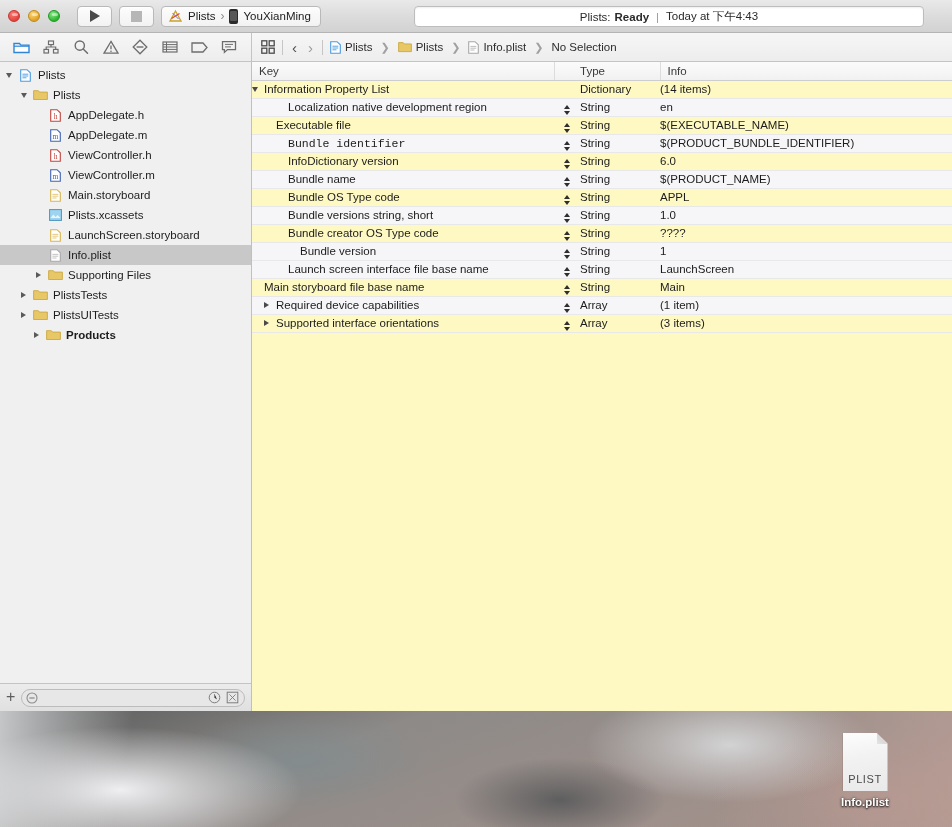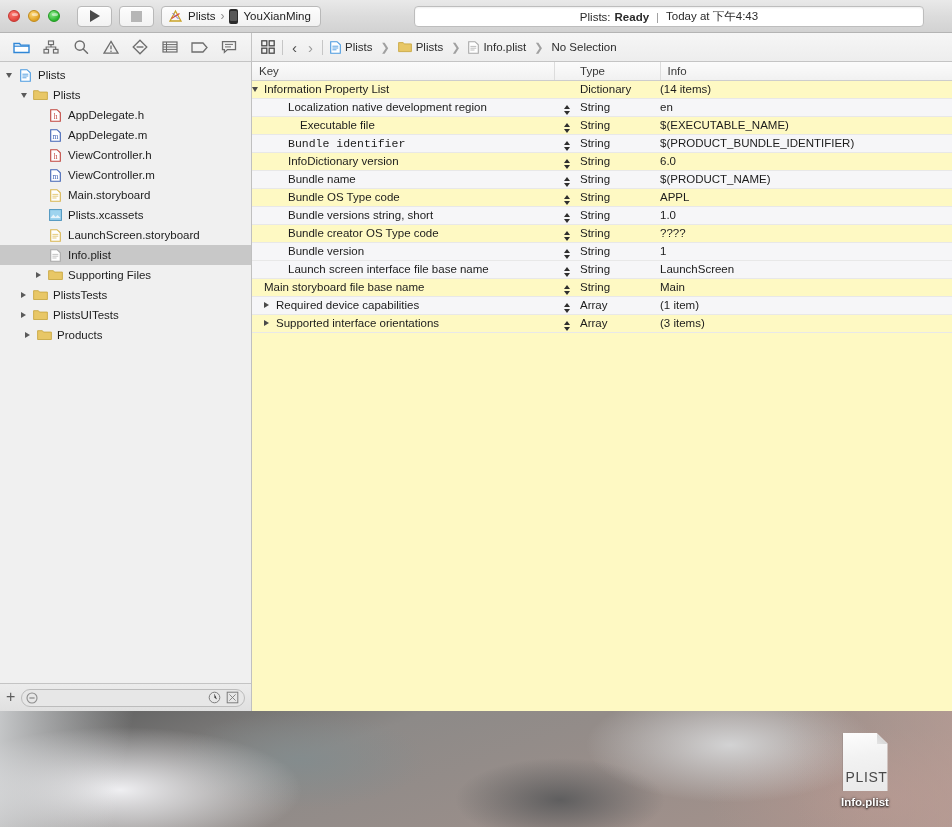--- a/index.html
+++ b/index.html
@@ -43,21 +43,21 @@
     clip-path: polygon(0 0, 76% 0, 100% 18%, 100% 100%, 0 100%);
     box-shadow: 0 1px 2px rgba(0,0,0,.45);
   }
   .plist-doc .fold {
     position: absolute; right: 0; top: 0; width: 11px; height: 11px;
     background: linear-gradient(225deg, #c9c9c9 0%, #e4e4e4 100%);
     clip-path: polygon(0 0, 100% 100%, 0 100%);
   }
   .plist-doc .lbl {
     position: absolute; left: 0; right: 0; bottom: 6px;
-    font-size: 14px; letter-spacing: .6px; color: #4a4a4a; text-align: right;
+    font-size: 11px; letter-spacing: .6px; color: #4a4a4a; text-align: center;
     font-family: "Liberation Sans", sans-serif;
   }
   #desktop-icon .name {
     margin-top: 5px; font-size: 11.5px; color: #ffffff; font-weight: bold;
     text-shadow: 0 1px 2px rgba(0,0,0,.85), 0 0 3px rgba(0,0,0,.6);
   }
 
   
   #window {
     position: absolute; left: 0; top: 0; width: 952px; height: 711px;
@@ -523,21 +523,21 @@
             <span class="tw">
               <i></i>
             </span>
             <span style="margin-left: 4px; display: flex; align-items: center; width: 15px; flex: 0 0 15px; justify-content: center;">
               <svg class="ic" width="15" height="12" viewBox="0 0 15 12">
                 <path d="M0.6 1.7 h4.8 l1.1 1.4 H14.4 V10.5 H0.6 Z" fill="#e8c766" stroke="#c9a944" stroke-width=".9"></path>
               </svg>
             </span>
             <span class="lbl">PlistsUITests</span>
           </div>
-          <div class="row" style="padding-left: 22px;">
+          <div class="row" style="padding-left: 31px; font-weight: bold;">
             <span class="tw">
               <i></i>
             </span>
             <span style="margin-left: 4px; display: flex; align-items: center; width: 15px; flex: 0 0 15px; justify-content: center;">
               <svg class="ic" width="15" height="12" viewBox="0 0 15 12">
                 <path d="M0.6 1.7 h4.8 l1.1 1.4 H14.4 V10.5 H0.6 Z" fill="#e8c766" stroke="#c9a944" stroke-width=".9"></path>
               </svg>
             </span>
             <span class="lbl">Products</span>
           </div>
@@ -608,119 +608,119 @@
               </td>
               <td class="step-cell"><span class="stepper">
                   <i class="up"></i>
                   <i class="down"></i>
                 </span></td>
               <td class="type-cell">String</td>
               <td class="val-cell">en</td>
             </tr>
             <tr>
               <td class="key-cell">
+                <div class="keywrap" style="padding-left: 12px;">
+                  <span class="kd"></span>
+                  <span>Executable file</span>
+                </div>
+              </td>
+              <td class="step-cell"><span class="stepper">
+                  <i class="up"></i>
+                  <i class="down"></i>
+                </span></td>
+              <td class="type-cell">String</td>
+              <td class="val-cell">$(EXECUTABLE_NAME)</td>
+            </tr>
+            <tr class="alt">
+              <td class="key-cell">
+                <div class="keywrap" style="padding-left: 24px; font-family: Liberation Mono, monospace;">
+                  <span class="kd"></span>
+                  <span>Bundle identifier</span>
+                </div>
+              </td>
+              <td class="step-cell"><span class="stepper">
+                  <i class="up"></i>
+                  <i class="down"></i>
+                </span></td>
+              <td class="type-cell">String</td>
+              <td class="val-cell">$(PRODUCT_BUNDLE_IDENTIFIER)</td>
+            </tr>
+            <tr>
+              <td class="key-cell">
+                <div class="keywrap" style="padding-left: 24px;">
+                  <span class="kd"></span>
+                  <span>InfoDictionary version</span>
+                </div>
+              </td>
+              <td class="step-cell"><span class="stepper">
+                  <i class="up"></i>
+                  <i class="down"></i>
+                </span></td>
+              <td class="type-cell">String</td>
+              <td class="val-cell">6.0</td>
+            </tr>
+            <tr class="alt">
+              <td class="key-cell">
+                <div class="keywrap" style="padding-left: 24px;">
+                  <span class="kd"></span>
+                  <span>Bundle name</span>
+                </div>
+              </td>
+              <td class="step-cell"><span class="stepper">
+                  <i class="up"></i>
+                  <i class="down"></i>
+                </span></td>
+              <td class="type-cell">String</td>
+              <td class="val-cell">$(PRODUCT_NAME)</td>
+            </tr>
+            <tr>
+              <td class="key-cell">
+                <div class="keywrap" style="padding-left: 24px; align-items: center;">
+                  <span class="kd"></span>
+                  <span>Bundle OS Type code</span>
+                </div>
+              </td>
+              <td class="step-cell"><span class="stepper">
+                  <i class="up"></i>
+                  <i class="down"></i>
+                </span></td>
+              <td class="type-cell">String</td>
+              <td class="val-cell">APPL</td>
+            </tr>
+            <tr class="alt">
+              <td class="key-cell">
+                <div class="keywrap" style="padding-left: 24px;">
+                  <span class="kd"></span>
+                  <span>Bundle versions string, short</span>
+                </div>
+              </td>
+              <td class="step-cell"><span class="stepper">
+                  <i class="up"></i>
+                  <i class="down"></i>
+                </span></td>
+              <td class="type-cell">String</td>
+              <td class="val-cell">1.0</td>
+            </tr>
+            <tr>
+              <td class="key-cell">
+                <div class="keywrap" style="padding-left: 24px;">
+                  <span class="kd"></span>
+                  <span>Bundle creator OS Type code</span>
+                </div>
+              </td>
+              <td class="step-cell"><span class="stepper">
+                  <i class="up"></i>
+                  <i class="down"></i>
+                </span></td>
+              <td class="type-cell">String</td>
+              <td class="val-cell">????</td>
+            </tr>
+            <tr class="alt">
+              <td class="key-cell">
                 <div class="keywrap" style="padding-left: 36px;">
-                  <span class="kd"></span>
-                  <span>Executable file</span>
-                </div>
-              </td>
-              <td class="step-cell"><span class="stepper">
-                  <i class="up"></i>
-                  <i class="down"></i>
-                </span></td>
-              <td class="type-cell">String</td>
-              <td class="val-cell">$(EXECUTABLE_NAME)</td>
-            </tr>
-            <tr class="alt">
-              <td class="key-cell">
-                <div class="keywrap" style="padding-left: 24px; font-family: Liberation Mono, monospace;">
-                  <span class="kd"></span>
-                  <span>Bundle identifier</span>
-                </div>
-              </td>
-              <td class="step-cell"><span class="stepper">
-                  <i class="up"></i>
-                  <i class="down"></i>
-                </span></td>
-              <td class="type-cell">String</td>
-              <td class="val-cell">$(PRODUCT_BUNDLE_IDENTIFIER)</td>
-            </tr>
-            <tr>
-              <td class="key-cell">
-                <div class="keywrap" style="padding-left: 24px;">
-                  <span class="kd"></span>
-                  <span>InfoDictionary version</span>
-                </div>
-              </td>
-              <td class="step-cell"><span class="stepper">
-                  <i class="up"></i>
-                  <i class="down"></i>
-                </span></td>
-              <td class="type-cell">String</td>
-              <td class="val-cell">6.0</td>
-            </tr>
-            <tr class="alt">
-              <td class="key-cell">
-                <div class="keywrap" style="padding-left: 24px;">
-                  <span class="kd"></span>
-                  <span>Bundle name</span>
-                </div>
-              </td>
-              <td class="step-cell"><span class="stepper">
-                  <i class="up"></i>
-                  <i class="down"></i>
-                </span></td>
-              <td class="type-cell">String</td>
-              <td class="val-cell">$(PRODUCT_NAME)</td>
-            </tr>
-            <tr>
-              <td class="key-cell">
-                <div class="keywrap" style="padding-left: 24px; align-items: center;">
-                  <span class="kd"></span>
-                  <span>Bundle OS Type code</span>
-                </div>
-              </td>
-              <td class="step-cell"><span class="stepper">
-                  <i class="up"></i>
-                  <i class="down"></i>
-                </span></td>
-              <td class="type-cell">String</td>
-              <td class="val-cell">APPL</td>
-            </tr>
-            <tr class="alt">
-              <td class="key-cell">
-                <div class="keywrap" style="padding-left: 24px;">
-                  <span class="kd"></span>
-                  <span>Bundle versions string, short</span>
-                </div>
-              </td>
-              <td class="step-cell"><span class="stepper">
-                  <i class="up"></i>
-                  <i class="down"></i>
-                </span></td>
-              <td class="type-cell">String</td>
-              <td class="val-cell">1.0</td>
-            </tr>
-            <tr>
-              <td class="key-cell">
-                <div class="keywrap" style="padding-left: 24px;">
-                  <span class="kd"></span>
-                  <span>Bundle creator OS Type code</span>
-                </div>
-              </td>
-              <td class="step-cell"><span class="stepper">
-                  <i class="up"></i>
-                  <i class="down"></i>
-                </span></td>
-              <td class="type-cell">String</td>
-              <td class="val-cell">????</td>
-            </tr>
-            <tr class="alt">
-              <td class="key-cell">
-                <div class="keywrap" style="padding-left: 24px;">
                   <span class="kd"></span>
                   <span>Bundle version</span>
                 </div>
               </td>
               <td class="step-cell"><span class="stepper">
                   <i class="up"></i>
                   <i class="down"></i>
                 </span></td>
               <td class="type-cell">String</td>
               <td class="val-cell">1</td>

